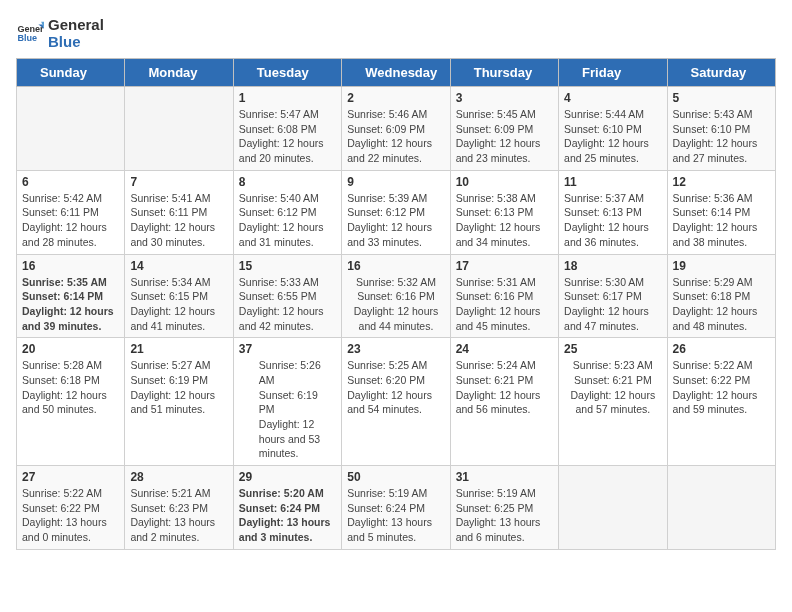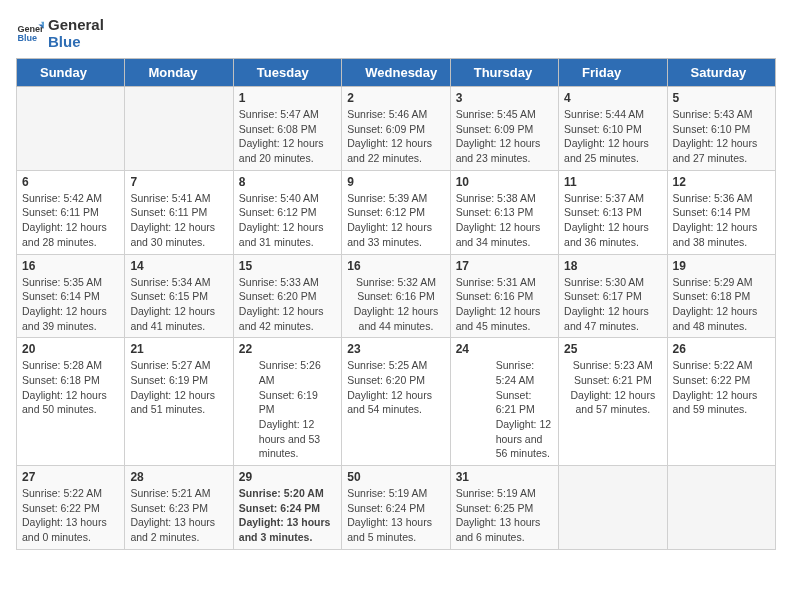--- a/index.html
+++ b/index.html
@@ -188,34 +188,34 @@
         <td>
           <span class="day-number">12</span>
           <div class="day-info" style="white-space: pre-line;">Sunrise: 5:36 AM
 Sunset: 6:14 PM
 Daylight: 12 hours and 38 minutes.</div>
         </td>
       </tr>
       <tr>
         <td>
           <span class="day-number">16</span>
-          <div class="day-info" style="white-space: pre-line;">Sunrise: 5:35 AM
+          <div class="day-info" style="white-space: pre-line; font-weight: bold;">Sunrise: 5:35 AM
 Sunset: 6:14 PM
 Daylight: 12 hours and 39 minutes.</div>
         </td>
         <td>
           <span class="day-number">14</span>
           <div class="day-info" style="white-space: pre-line;">Sunrise: 5:34 AM
 Sunset: 6:15 PM
 Daylight: 12 hours and 41 minutes.</div>
         </td>
         <td>
           <span class="day-number">15</span>
           <div class="day-info" style="white-space: pre-line;">Sunrise: 5:33 AM
-Sunset: 6:20 PM
+Sunset: 6:55 PM
 Daylight: 12 hours and 42 minutes.</div>
         </td>
         <td>
           <span class="day-number">16</span>
           <div class="day-info" style="white-space: pre-line; text-align: center;">Sunrise: 5:32 AM
 Sunset: 6:16 PM
 Daylight: 12 hours and 44 minutes.</div>
         </td>
         <td>
           <span class="day-number">17</span>
@@ -243,34 +243,34 @@
 Sunset: 6:18 PM
 Daylight: 12 hours and 50 minutes.</div>
         </td>
         <td>
           <span class="day-number">21</span>
           <div class="day-info" style="white-space: pre-line;">Sunrise: 5:27 AM
 Sunset: 6:19 PM
 Daylight: 12 hours and 51 minutes.</div>
         </td>
         <td>
-          <span class="day-number">22</span>
+          <span class="day-number">37</span>
           <div class="day-info" style="white-space: pre-line; margin-left: 20px;">Sunrise: 5:26 AM
 Sunset: 6:19 PM
 Daylight: 12 hours and 53 minutes.</div>
         </td>
         <td>
           <span class="day-number">23</span>
           <div class="day-info" style="white-space: pre-line;">Sunrise: 5:25 AM
 Sunset: 6:20 PM
 Daylight: 12 hours and 54 minutes.</div>
         </td>
         <td>
           <span class="day-number">24</span>
-          <div class="day-info" style="white-space: pre-line; margin-left: 40px;">Sunrise: 5:24 AM
+          <div class="day-info" style="white-space: pre-line;">Sunrise: 5:24 AM
 Sunset: 6:21 PM
 Daylight: 12 hours and 56 minutes.</div>
         </td>
         <td>
           <span class="day-number">25</span>
           <div class="day-info" style="white-space: pre-line; text-align: center;">Sunrise: 5:23 AM
 Sunset: 6:21 PM
 Daylight: 12 hours and 57 minutes.</div>
         </td>
         <td>

